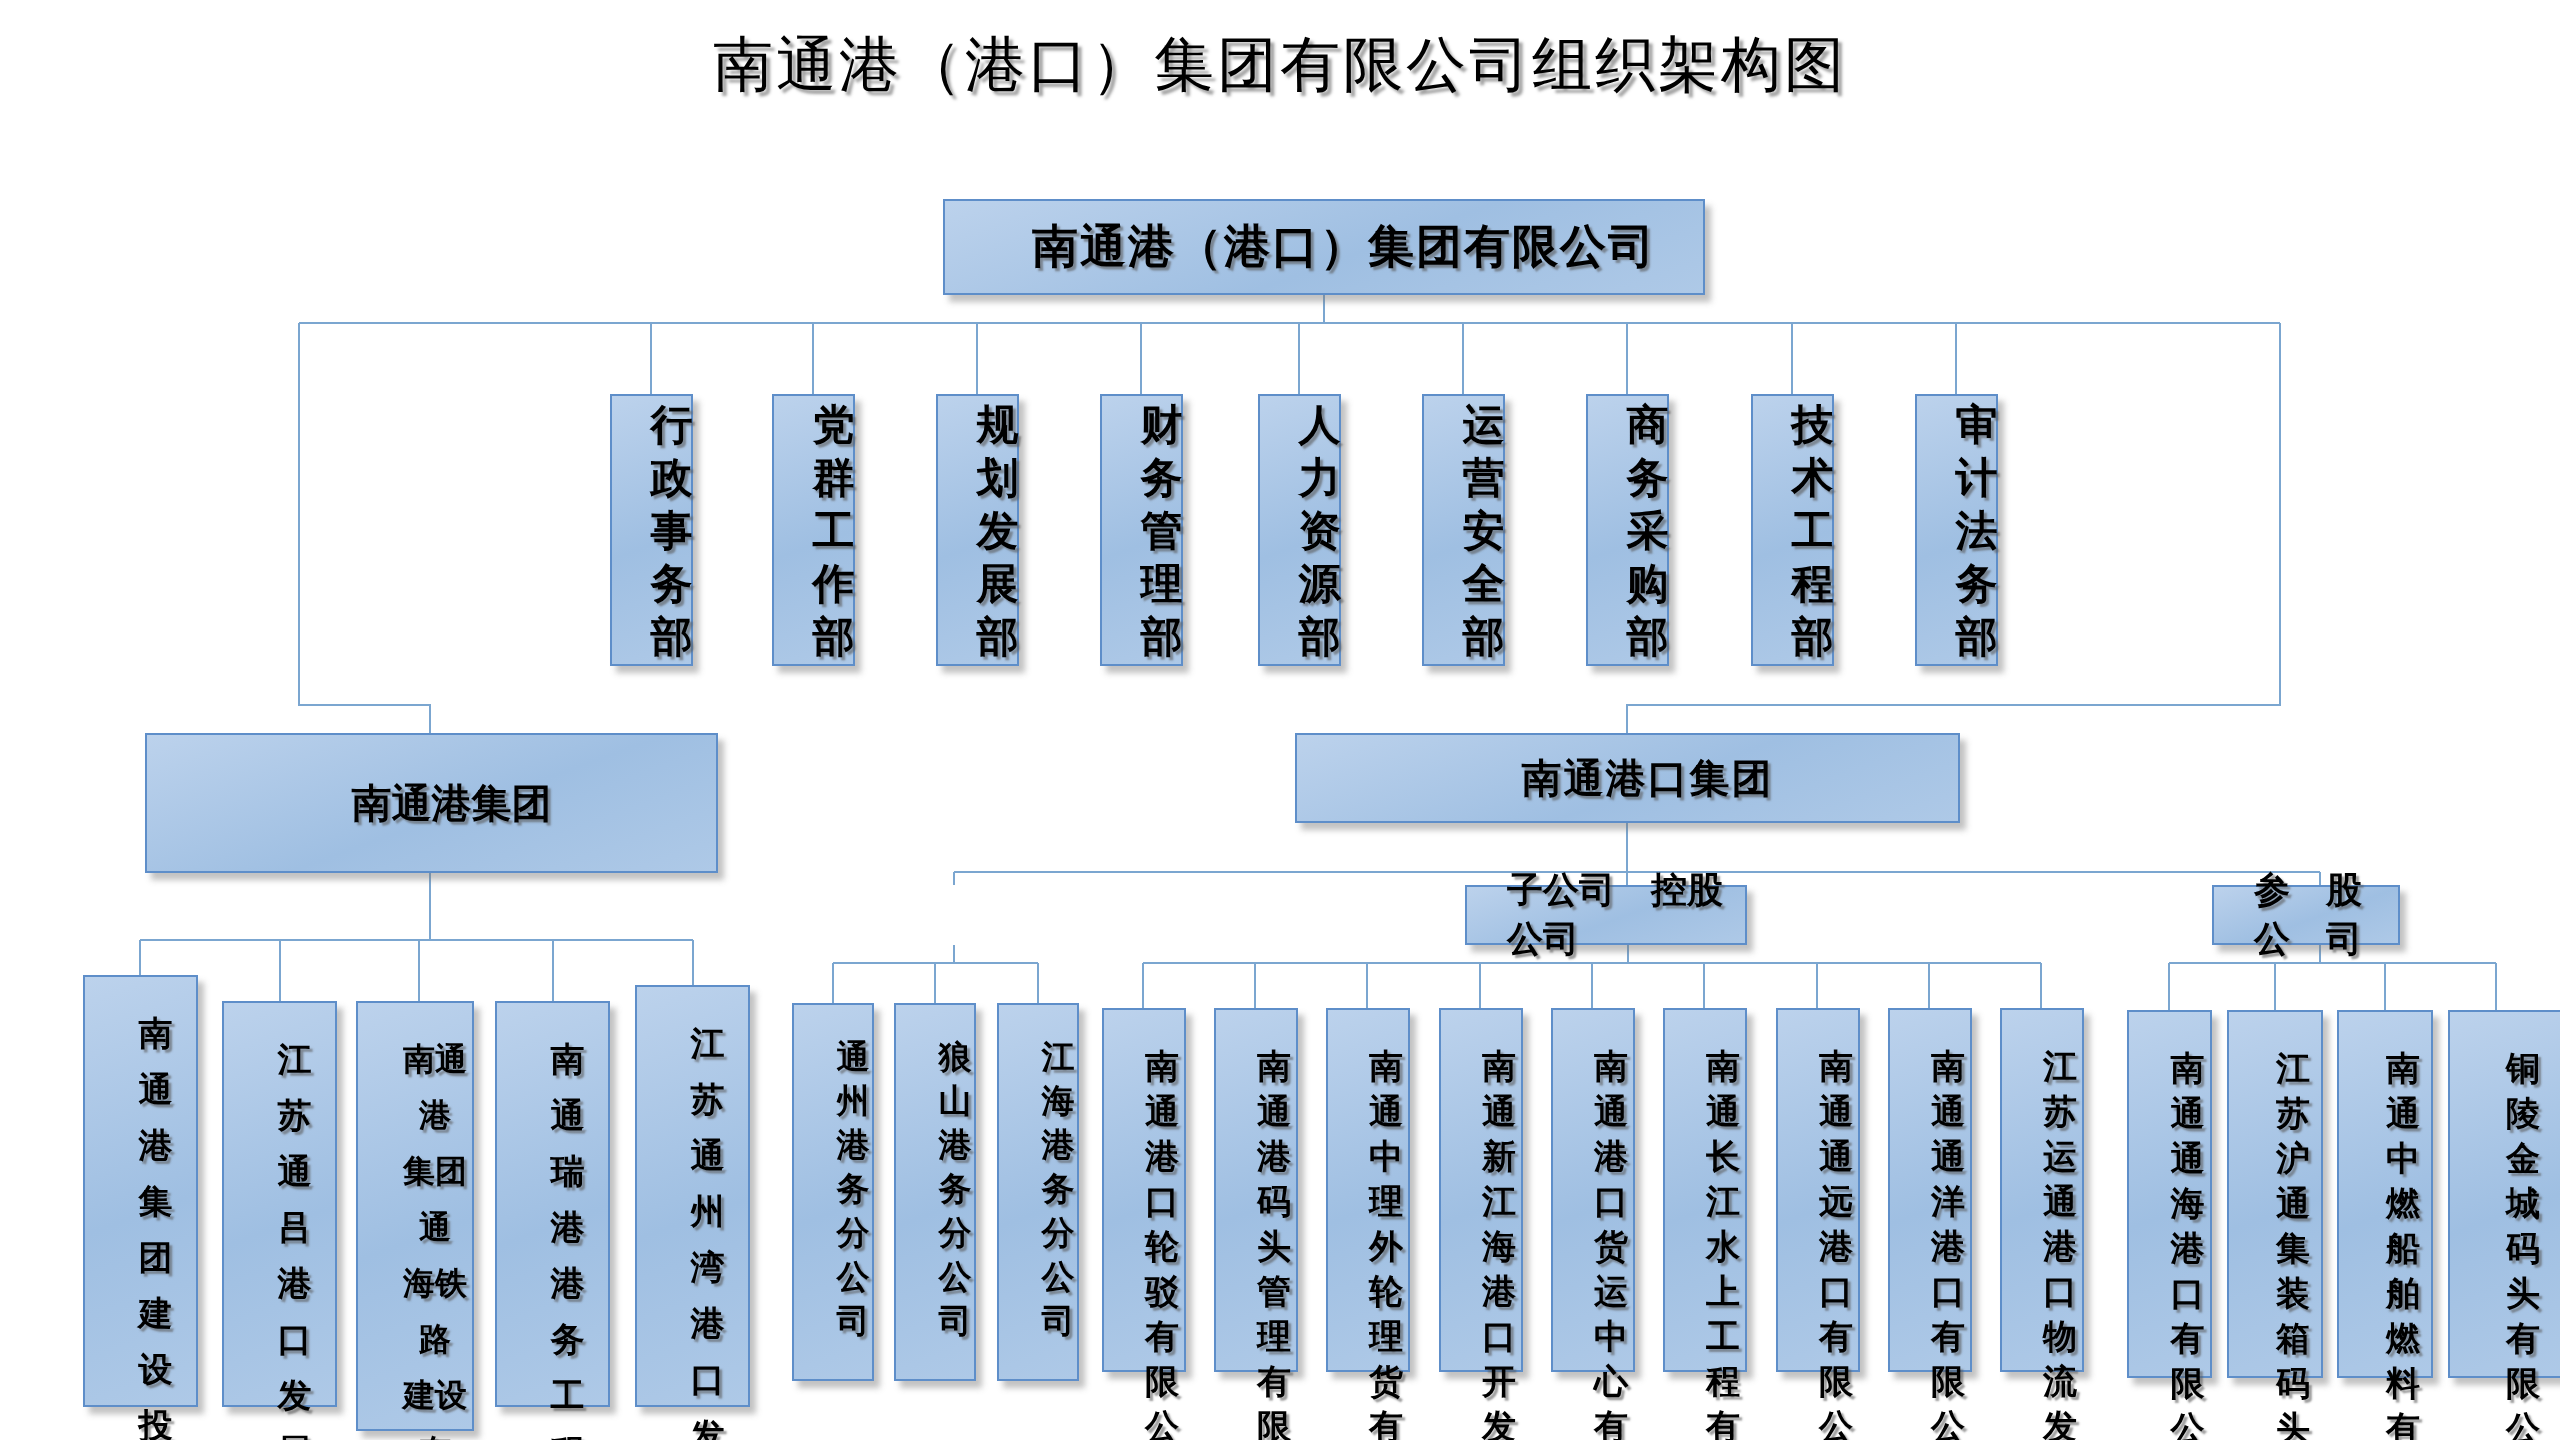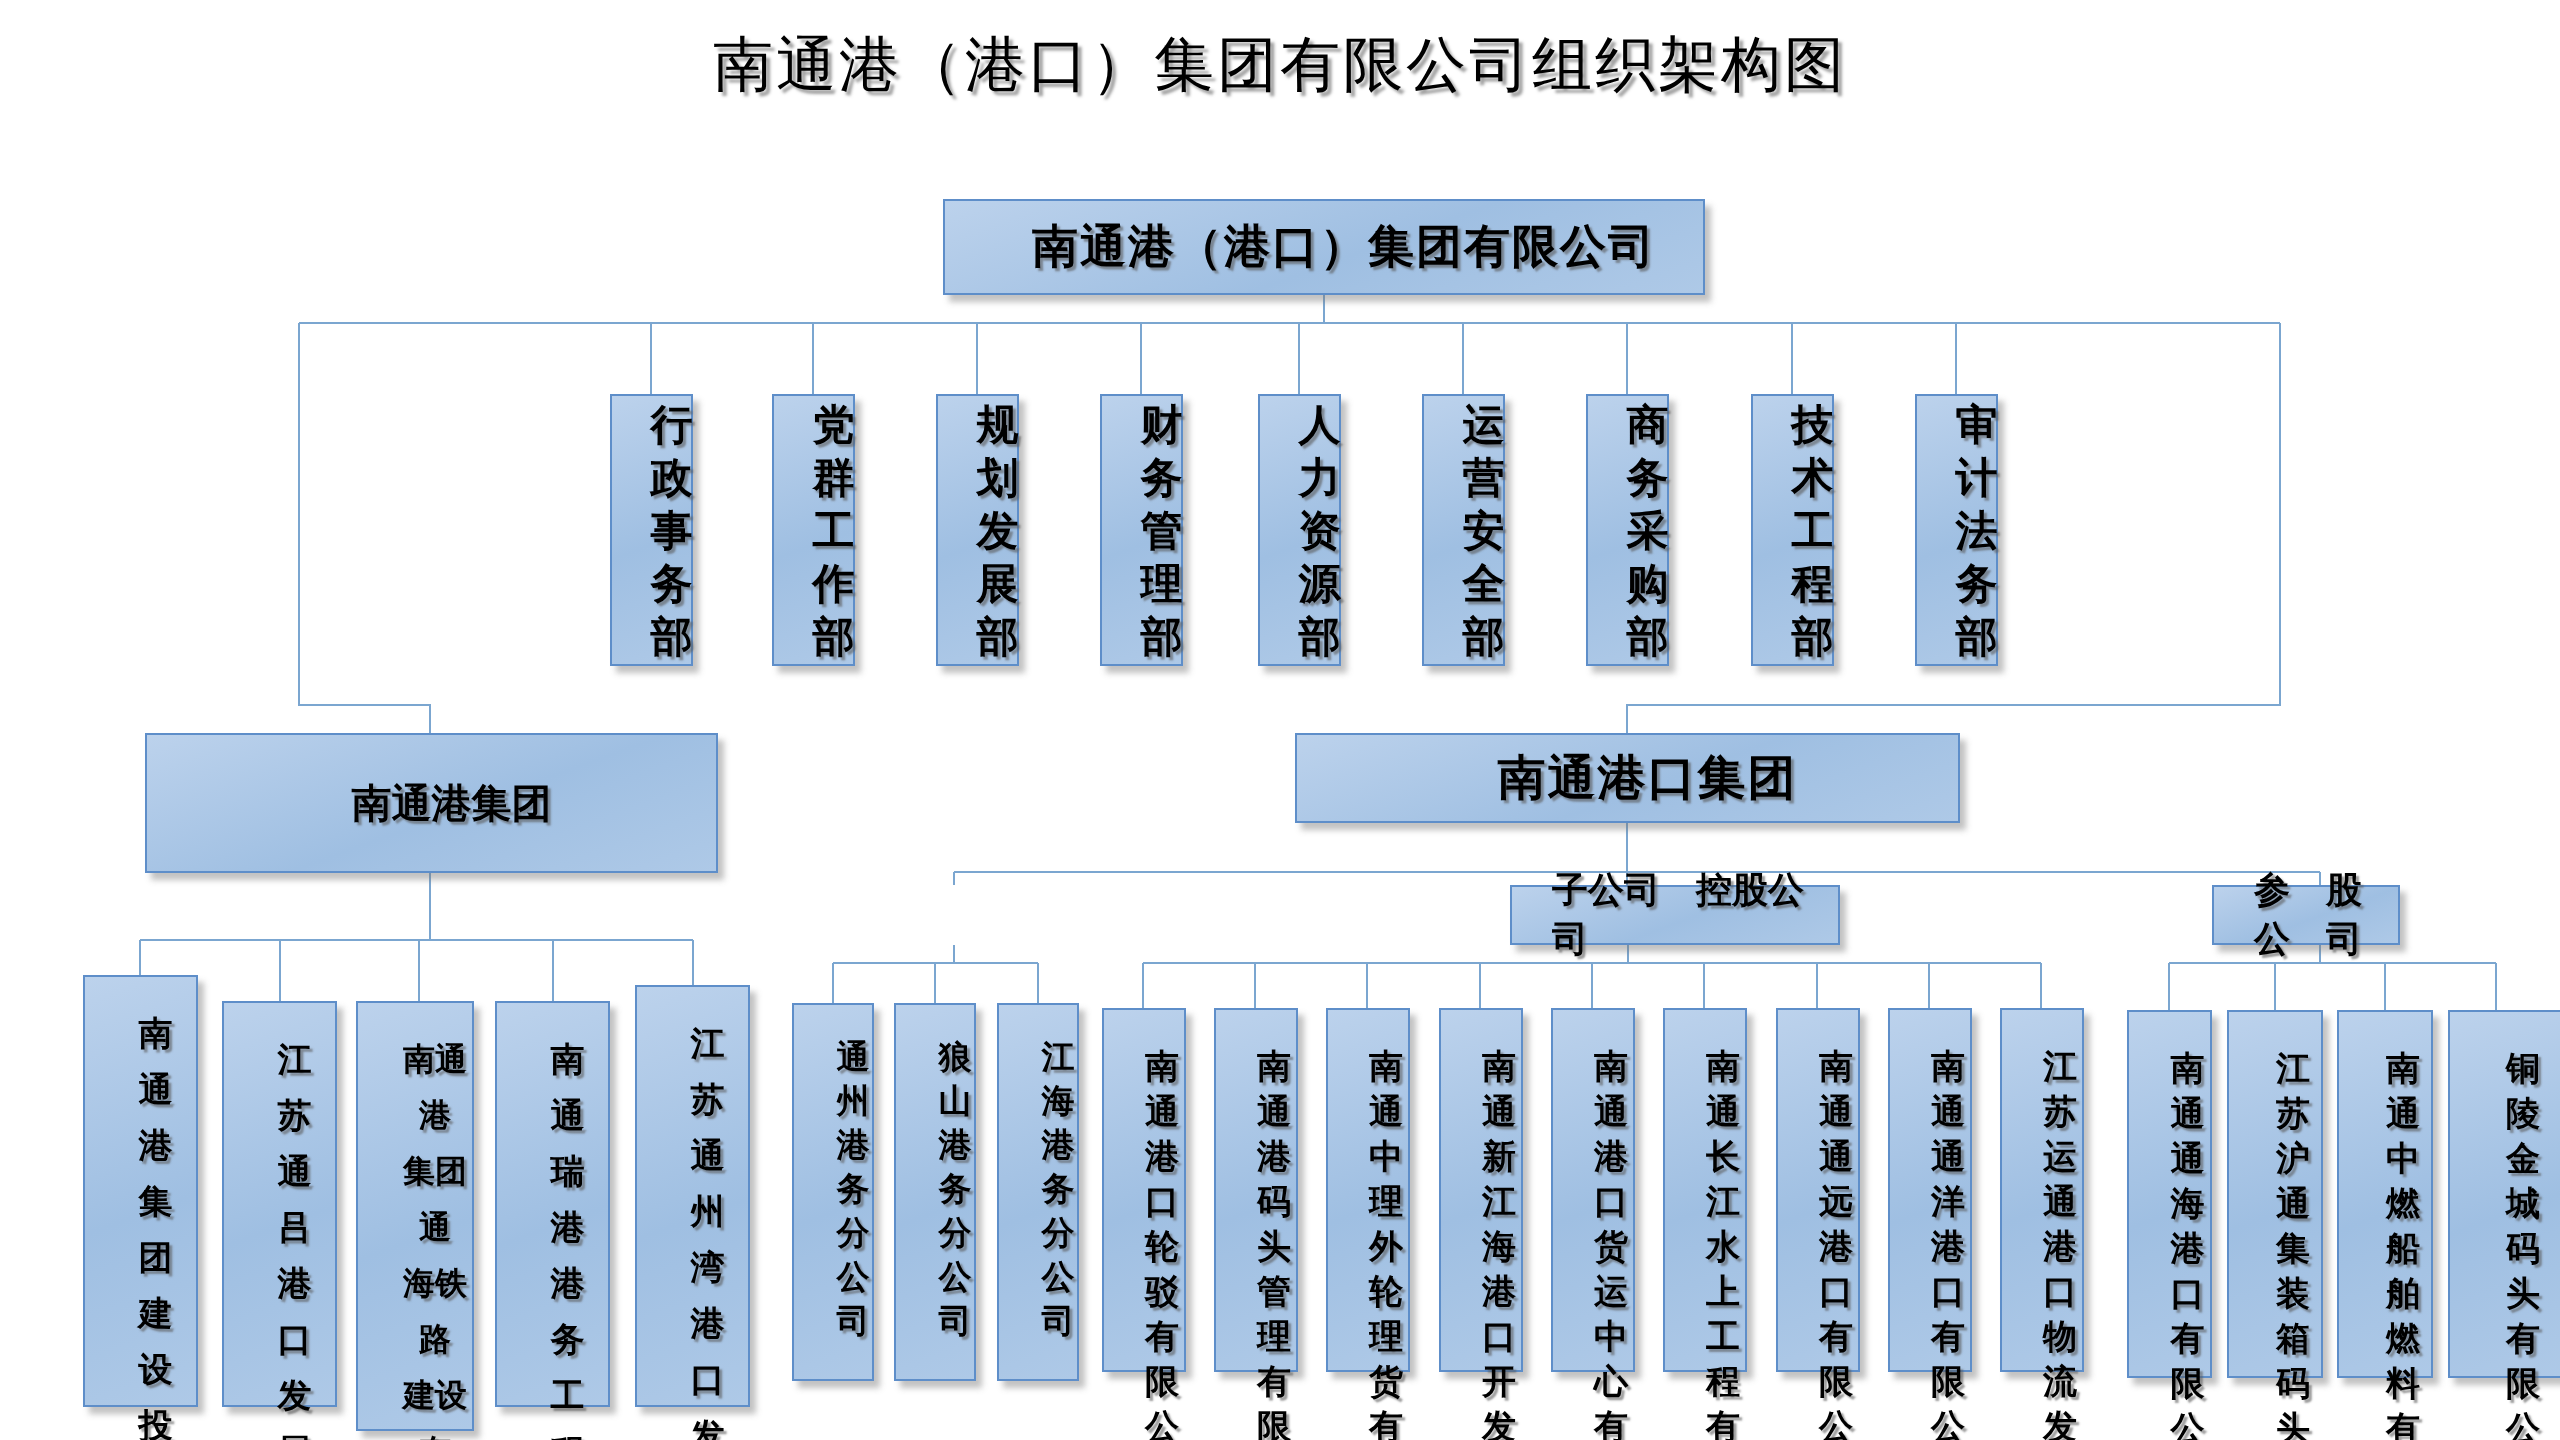--- a/index.html
+++ b/index.html
@@ -16,21 +16,21 @@
   .center{justify-content:center;}
   .wrapped{white-space:pre-line;text-align:center;}
   .title{position:absolute;left:0;right:0;top:25px;text-align:center;
     font-size:60px;font-weight:normal;color:#000;letter-spacing:3px;
     text-shadow:4px 4px 3px rgba(110,110,110,.65);z-index:1;}
   .root{left:943px;top:199px;width:762px;height:96px;font-size:46px;letter-spacing:2px;}
   .dept{top:394px;width:83px;height:272px;font-size:42px;line-height:53px;justify-content:center;}
   .grpL{left:145px;top:733px;width:573px;height:140px;justify-content:center;}
   .grpL .l1{font-size:40px;line-height:56px;}
   .grpL .l2{font-size:37px;line-height:50px;}
-  .grpR{left:1295px;top:733px;width:665px;height:90px;font-size:48px;letter-spacing:2px;}
+  .grpR{left:1295px;top:733px;width:665px;height:90px;font-size:40px;letter-spacing:2px;}
   .cat{top:885px;height:60px;font-size:36px;justify-content:center;}
   .companyL{width:115px;font-size:34px;line-height:56px;letter-spacing:10px;padding-top:28px;}
   .companyL3{letter-spacing:0;font-size:32px;}
   .branch{top:1003px;width:82px;height:378px;font-size:33px;line-height:44px;padding-top:30px;}
   .sub{top:1008px;width:84px;height:364px;font-size:34px;line-height:45px;letter-spacing:4px;padding-top:34px;}
   .shr{top:1010px;height:368px;font-size:34px;line-height:45px;letter-spacing:4px;padding-top:34px;}
 </style>
 </head>
 <body>
 
@@ -144,21 +144,21 @@
 有限
 公司</div>
   <div class="node companyL wrapped" style="left:635px;top:985px;height:422px">江苏
 通州
 湾港
 口发
 展有
 限公
 司</div>
 
-  <div class="node cat" style="left:1510px;width:330px">子公司　控股公司</div>
+  <div class="node cat" style="left:1465px;width:282px">子公司　控股公司</div>
   <div class="node cat" style="left:2212px;width:188px">参　股　公　司</div>
 
   <div class="node branch wrapped" style="left:792px">通
 州
 港
 务
 分
 公
 司</div>
   <div class="node branch wrapped" style="left:894px">狼

